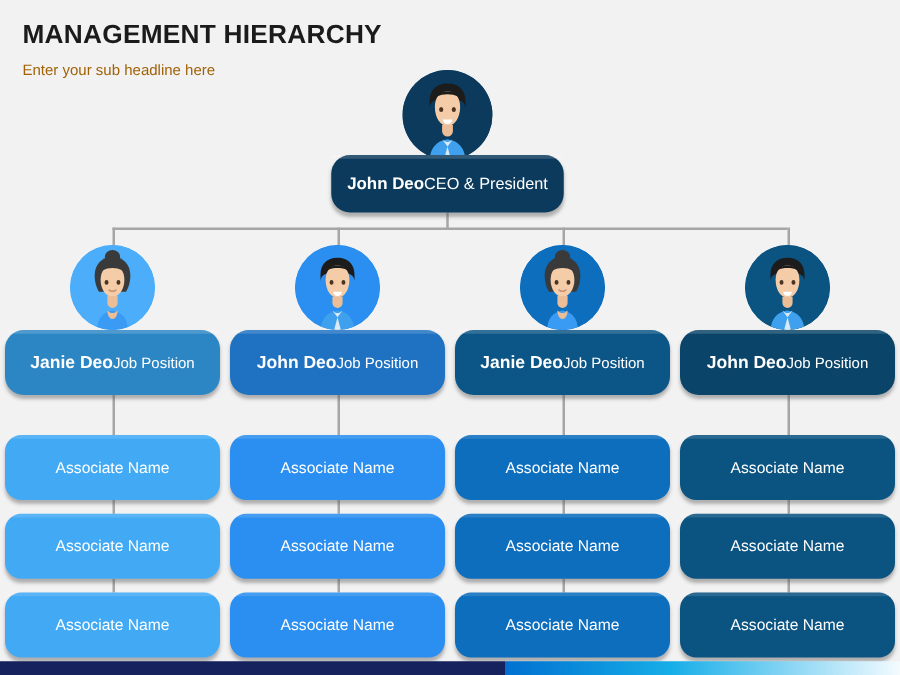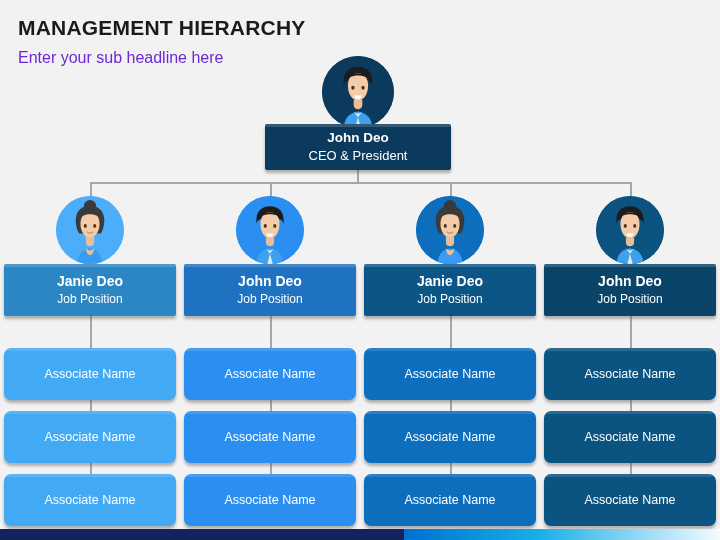--- a/index.html
+++ b/index.html
@@ -13,56 +13,56 @@
   .slide{position:absolute;inset:0;background:#f2f2f2;}
 
   
   .title{
     position:absolute;left:18px;top:16px;
     font-size:21px;font-weight:bold;color:#1b1b1b;
     letter-spacing:.2px;
   }
   .subtitle{
     position:absolute;left:18px;top:49px;
-    font-size:16px;font-weight:normal;color:#6d28d9;
+    font-size:12px;font-weight:normal;color:#a16207;
   }
 
   
   .conn{position:absolute;background:#a6a6a6;}
 
   
   .avatar{
     position:absolute;border-radius:50%;
     overflow:hidden;
   }
   .avatar svg{display:block;width:100%;height:100%;}
 
   
   .node{
     position:absolute;
-    border-radius:2px;
+    border-radius:15px;
     box-shadow:0 3px 3px rgba(90,90,90,.45);
-    display:flex;flex-direction:column;
+    display:flex;flex-direction:row;
     align-items:center;justify-content:center;
     color:#ffffff;
     box-sizing:border-box;
   }
   .node::before{
     content:"";position:absolute;left:0;right:0;top:0;height:3px;
     border-radius:5px 5px 0 0;
     background:rgba(255,255,255,.16);
   }
   .node .nm{font-size:14px;font-weight:bold;line-height:1.25;}
   .node .pos{font-size:12px;font-weight:normal;line-height:1.35;}
   .ceo .nm{font-size:13.5px;}
   .ceo .pos{font-size:13px;}
 
   .assoc{
     position:absolute;
-    border-radius:7px;
+    border-radius:13px;
     box-shadow:0 3px 3px rgba(90,90,90,.45);
     display:flex;align-items:center;justify-content:center;
     color:#ffffff;font-size:12.5px;
     box-sizing:border-box;
   }
   .assoc::before{
     content:"";position:absolute;left:0;right:0;top:0;height:3px;
     border-radius:5px 5px 0 0;
     background:rgba(255,255,255,.13);
   }

